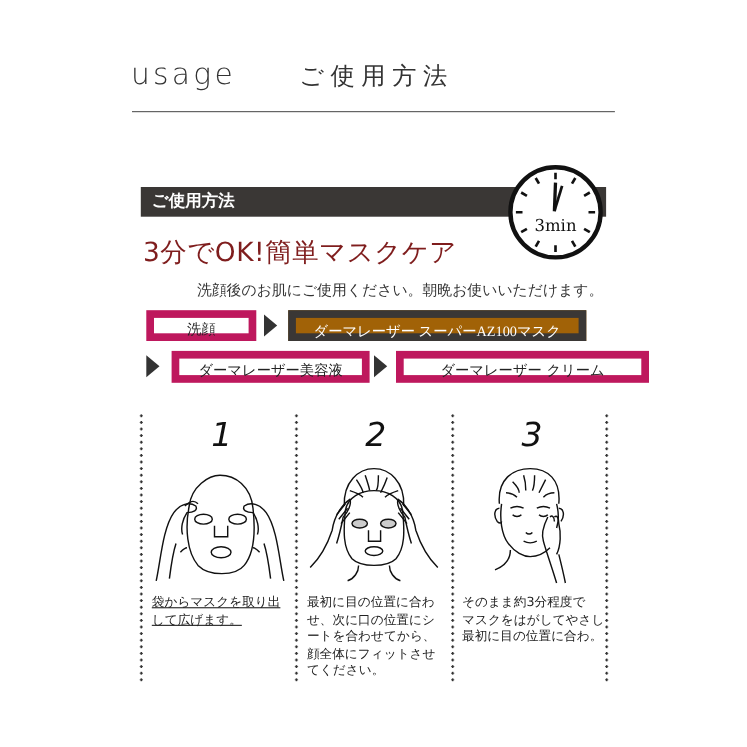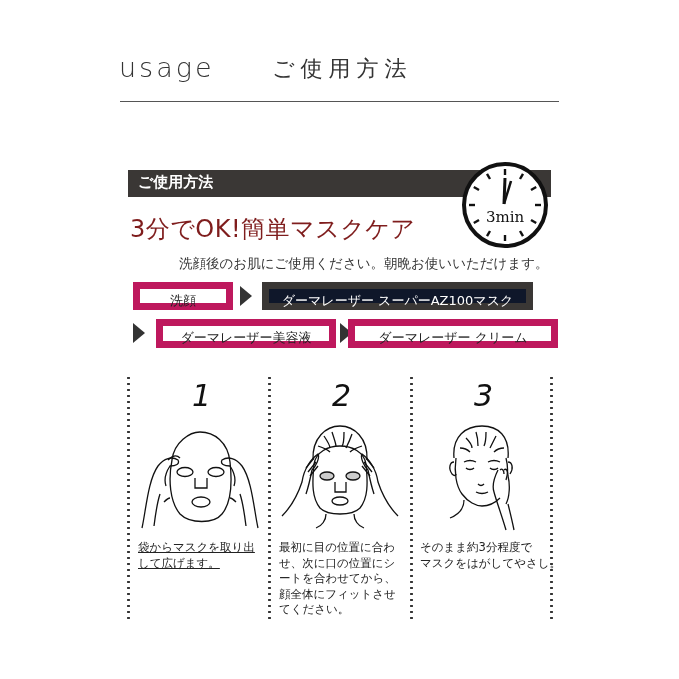--- a/index.html
+++ b/index.html
@@ -6,27 +6,27 @@
     html, body { width: 679px; height: 679px; background: #ffffff; overflow: hidden; }
     body { position: relative; font-family: "DejaVu Sans", "Liberation Sans", sans-serif; color: #222; }
 
     .title-en { position: absolute; left: 119px; top: 52px; font-size: 27px; font-weight: 300; letter-spacing: 3px; color: #333; font-family: "DejaVu Sans", sans-serif; }
     .title-jp { position: absolute; left: 272px; top: 54px; font-size: 22px; letter-spacing: 6px; color: #333; }
     .title-rule { position: absolute; left: 120px; top: 101px; width: 439px; height: 1px; background: #555; }
 
     .header-bar { position: absolute; left: 128px; top: 170px; width: 423px; height: 27px; background: #3a3735; }
     .header-bar span { position: absolute; left: 10px; top: 3px; color: #fff; font-weight: bold; font-size: 15px; }
 
-    .clock { position: absolute; left: 460px; top: 160px; width: 90px; height: 90px; }
+    .clock { position: absolute; left: 460px; top: 148px; width: 90px; height: 90px; }
 
     .headline { position: absolute; left: 130px; top: 213px; font-size: 24px; color: #7f1d1d; letter-spacing: 0.5px; }
     .subline { position: absolute; left: 131px; top: 255px; font-size: 13.5px; color: #333; margin-left: 48px; }
 
     .flow-box { position: absolute; border: 7px solid #be185d; background: #fff; text-align: center; font-size: 13px; color: #222; line-height: 24px; }
-    .flow-box.dark { background: #0f172a; border-color: #3a3735; color: #fff; }
+    .flow-box.dark { background: #a16207; border-color: #3a3735; color: #fff; font-family: Liberation Serif, serif; }
     .tri { position: absolute; width: 0; height: 0; border-top: 10px solid transparent; border-bottom: 10px solid transparent; border-left: 12px solid #333; }
 
     .dots { position: absolute; top: 375px; width: 3px; height: 246px;
       background-image: radial-gradient(circle, #333 1.1px, transparent 1.3px);
       background-size: 3px 6px; background-repeat: repeat-y; }
 
     .step-num { position: absolute; top: 378px; font-size: 30px; font-style: italic; font-family: "DejaVu Sans", sans-serif; color: #111; font-weight: 300; }
     .illus { position: absolute; top: 420px; }
     .step-text { position: absolute; top: 540px; font-size: 11.5px; line-height: 15.5px; color: #222; }
   </style>
@@ -73,21 +73,21 @@
 <div class="tri" style="left:240px; top:286px;"></div>
 <div class="flow-box dark" style="left:262px; top:282px; width:271px; height:28px;">
   <span>ダーマレーザー スーパーAZ100マスク</span>
 </div>
 
 <div class="tri" style="left:133px; top:323px;"></div>
 <div class="flow-box" style="left:156px; top:319px; width:180px; height:29px;">
   <span>ダーマレーザー美容液</span>
 </div>
 <div class="tri" style="left:340px; top:323px;"></div>
-<div class="flow-box" style="left:348px; top:319px; width:210px; height:29px;text-align:center;">
+<div class="flow-box" style="left:360px; top:319px; width:230px; height:29px;text-align:center;">
   <span>ダーマレーザー クリーム</span>
 </div>
 
 <div class="dots" style="left:127px;"></div>
 <div class="dots" style="left:268px;"></div>
 <div class="dots" style="left:410px;"></div>
 <div class="dots" style="left:550px;"></div>
 
 <div class="step-num" style="left:192px;">1</div>
 <div class="step-num" style="left:332px;">2</div>
@@ -151,14 +151,15 @@
 </div>
 <div class="step-text" style="left:279px;">
   <div>最初に目の位置に合わ</div>
   <div>せ、次に口の位置にシ</div>
   <div>ートを合わせてから、</div>
   <div>顔全体にフィットさせ</div>
   <div>てください。</div>
 </div>
 <div class="step-text" style="left:420px;">
   <div>そのまま約3分程度で</div>
-  <div>マスクをはがしてやさし。</div>
+  <div>マスクをはがしてやさし</div>
+  <div>最初に目の位置に合わ。</div>
 </div>
 
 </body></html>

